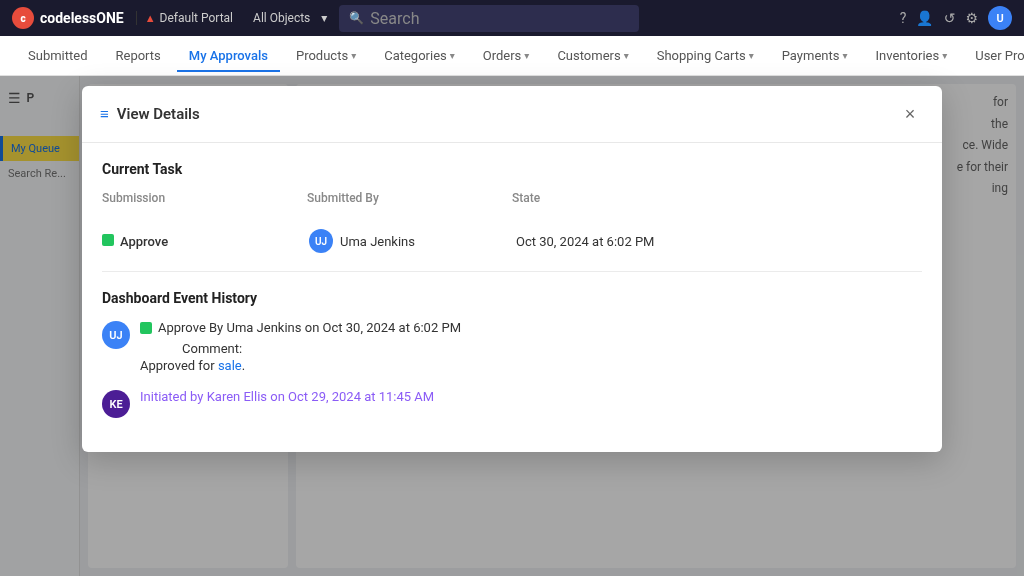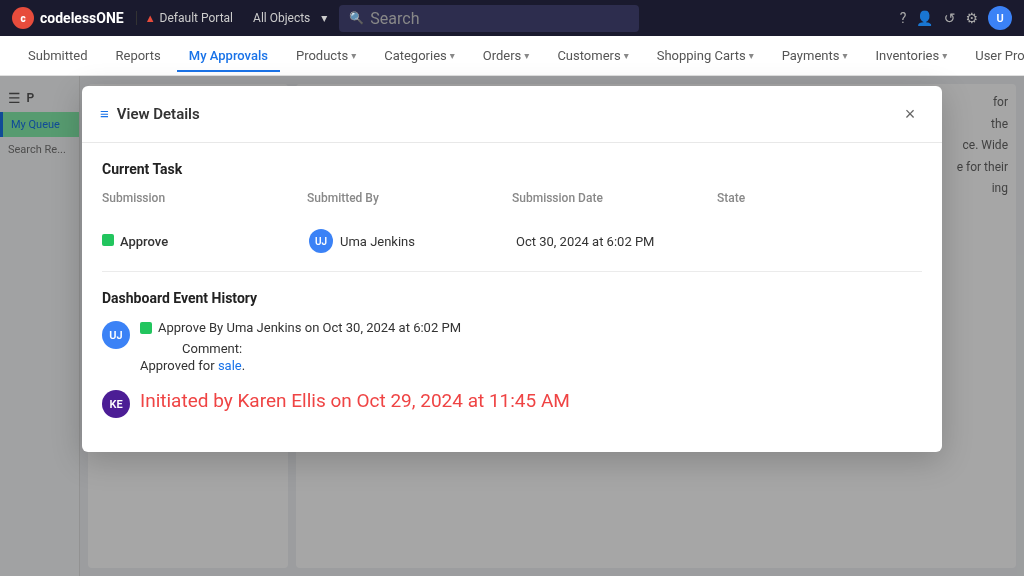--- a/index.html
+++ b/index.html
@@ -68,25 +68,25 @@
     .history-item { display: flex; align-items: flex-start; gap: 10px; margin-bottom: 16px; }
     .history-avatar { width: 28px; height: 28px; border-radius: 50%; display: flex; align-items: center; justify-content: center; font-size: 11px; font-weight: 600; color: white; flex-shrink: 0; margin-top: 1px; }
     .history-content { flex: 1; }
     .history-action { display: flex; align-items: center; gap: 6px; margin-bottom: 4px; }
     .history-action-badge { width: 12px; height: 12px; background: #22c55e; border-radius: 2px; flex-shrink: 0; }
     .history-action-text { font-size: 13px; color: #333; }
     .history-comment { margin-top: 6px; }
     .history-comment-label { font-size: 13px; color: #333; margin-bottom: 2px; margin-left: 42px; }
     .history-comment-text { font-size: 13px; color: #333; }
     .history-comment-text a { color: #1a73e8; text-decoration: none; }
-    .history-initiated { font-size: 19px; color: #ef4444; }
+    .history-initiated { font-size: 13px; color: #8b5cf6; }
 
     
     .sidebar-item-bg { padding: 6px 8px; font-size: 11px; color: #777; }
-    .sidebar-active-item { background: #86efac; border-left: 3px solid #1a73e8; padding: 6px 8px; font-size: 11px; color: #1a73e8; }
+    .sidebar-active-item { background: #fde047; border-left: 3px solid #1a73e8; padding: 6px 8px; font-size: 11px; color: #1a73e8; margin-top: 24px; }
     .list-item-bg { padding: 8px; border-bottom: 1px solid #f0f0f0; }
     .list-item-text { font-size: 12px; color: #555; }
     .list-item-sub { font-size: 11px; color: #999; }
 
     .bg-row { display: flex; gap: 8px; height: 100%; }
     .bg-left { width: 200px; background: white; border-radius: 4px; }
     .bg-right { flex: 1; background: white; border-radius: 4px; padding: 8px; }
   </style>
 </head>
 <body>
@@ -228,21 +228,20 @@
         <button class="modal-close">×</button>
       </div>
 
       <div class="modal-body">
 
         <div class="section-title">Current Task</div>
 
         <div class="task-table-header">
           <div class="col-header">Submission</div>
           <div class="col-header">Submitted By</div>
-          <div class="col-header">Submission Date</div>
           <div class="col-header">State</div>
         </div>
 
         <div class="task-table-body">
           <div class="task-approve">
             <div class="green-badge"></div>
             <span class="task-approve-text">Approve</span>
           </div>
           <div class="submitter">
             <div class="avatar-sm avatar-uj">UJ</div>

